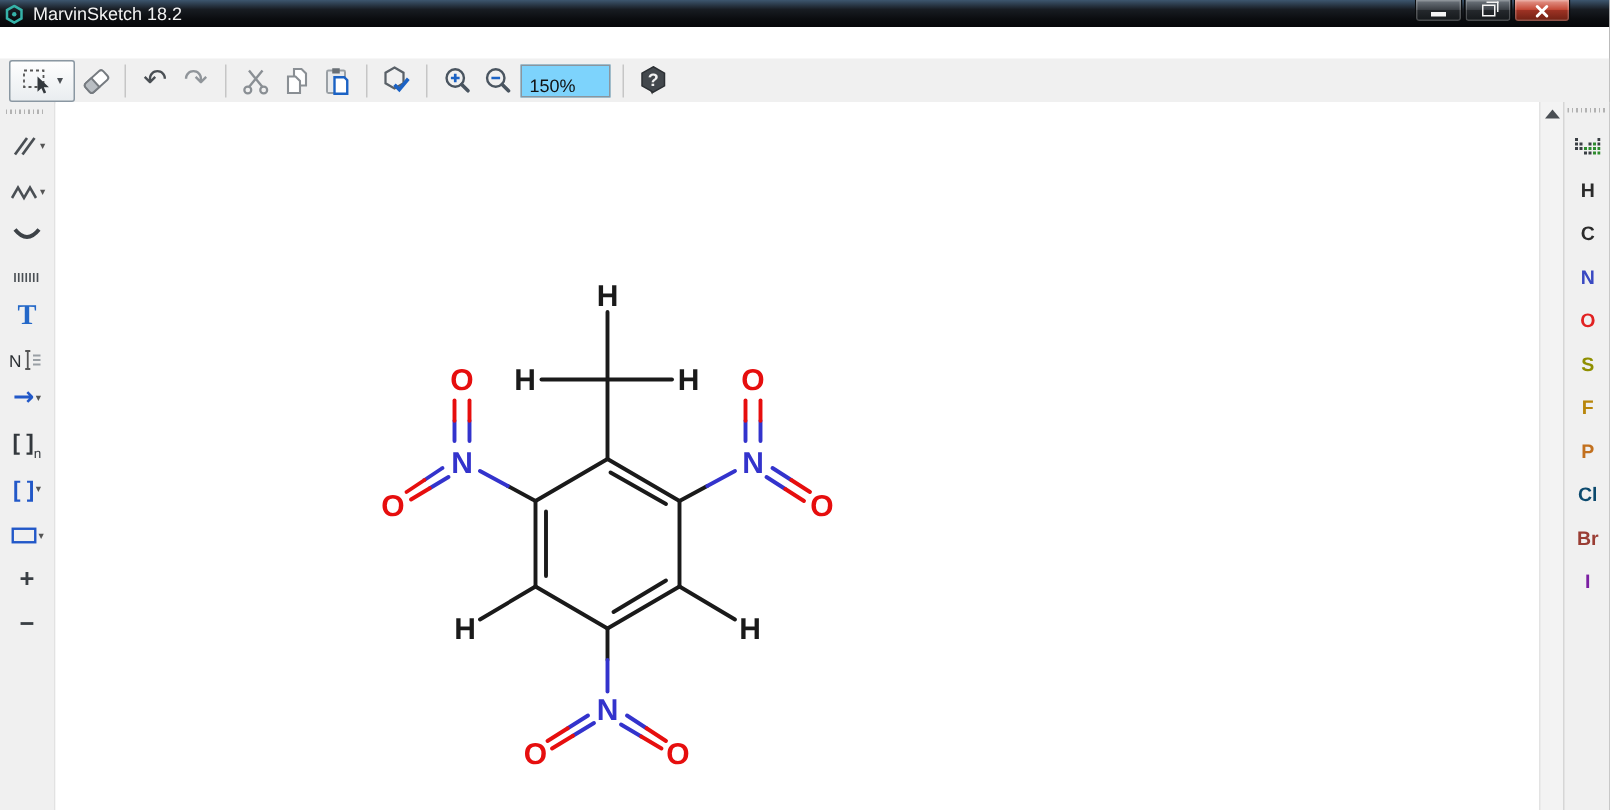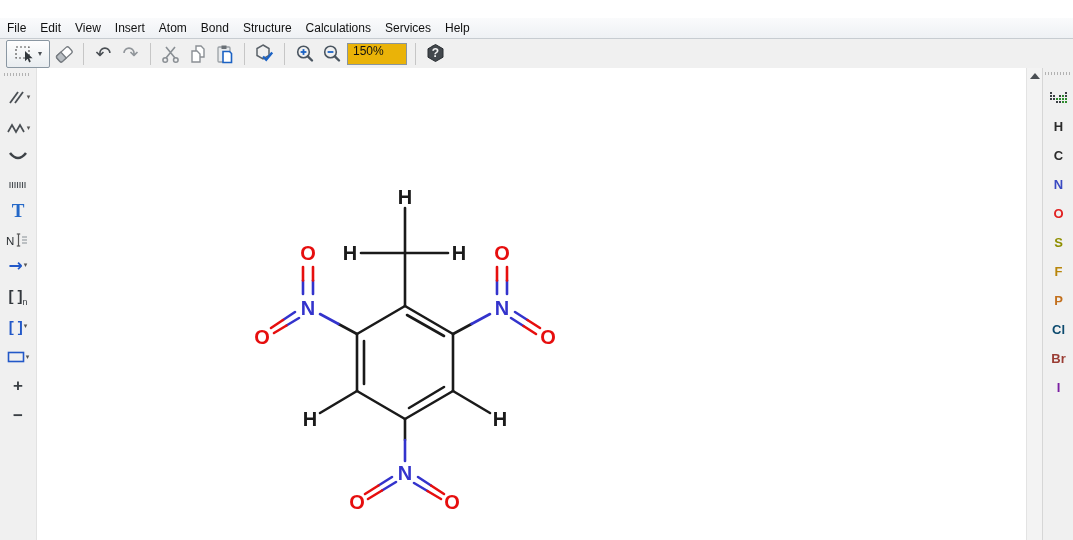--- a/index.html
+++ b/index.html
@@ -32,21 +32,21 @@
   
   .toolbar{position:absolute;left:0;top:39px;width:1073px;height:29px;background:#f0f0f0;
     border-bottom:1px solid #cfcfcf;display:flex;align-items:center;}
   .tb-sep{width:1px;height:22px;background:#c6c6c6;margin:0 6px;flex:0 0 auto;}
   .tb-btn{width:27px;height:26px;display:flex;align-items:center;justify-content:center;flex:0 0 auto;}
   .tb-undo{font-family:"DejaVu Sans",sans-serif;font-size:19px;color:#4a4f54;line-height:1;}
   .tb-redo{font-family:"DejaVu Sans",sans-serif;font-size:19px;color:#90959a;line-height:1;}
   .sel-btn{width:42px;height:26px;margin-left:6px;border:1px solid #8a97a2;border-radius:2px;
     background:linear-gradient(180deg,#fefefe,#e9edf0);display:flex;align-items:center;justify-content:center;gap:2px;}
   .caret{font-family:"DejaVu Sans",sans-serif;font-size:8px;color:#4a4f54;line-height:1;}
-  .combo{width:58px;height:20px;background:#eab308;border:1px solid #8a959e;display:flex;align-items:flex-start;margin:0 2px;gap:48px;}
+  .combo{width:58px;height:20px;background:#7dd3fc;border:1px solid #8a959e;display:flex;align-items:flex-end;margin:0 2px;gap:48px;}
   .combo-text{flex:1;font-size:12px;color:#111;padding-left:5px;}
   .combo-caret{width:14px;text-align:center;font-family:"DejaVu Sans",sans-serif;font-size:8px;color:#333;}
 
   
   .leftpanel{position:absolute;left:0;top:68px;width:36px;height:472px;background:#f0f0f0;border-right:1px solid #e2e2e2;}
   .handle{height:3px;background-image:repeating-linear-gradient(90deg,#b2b2b2 0 1px,transparent 1px 3px);}
   .lp-handle{position:absolute;left:4px;top:5px;width:26px;}
   .tool{position:absolute;left:0;width:36px;height:24px;display:flex;align-items:center;justify-content:center;gap:1px;}
   .tool .caret{font-size:7px;color:#555;}
   .t-glyph{font-family:"Liberation Serif",serif;font-size:19px;font-weight:bold;color:#2468c8;line-height:1;}
@@ -66,33 +66,39 @@
 
   
   .canvas{position:absolute;left:37px;top:68px;width:989px;height:472px;background:#fff;}
   .canvas svg{position:absolute;left:0;top:0;}
 </style>
 </head>
 <body>
 
 <div class="app">
 
-
-  <div class="menubar" id="menubar">
-      <div class="menu-item">File</div>
-      <div class="menu-item">Edit</div>
-      <div class="menu-item">View</div>
-      <div class="menu-item">Insert</div>
-      <div class="menu-item">Atom</div>
-      <div class="menu-item">Bond</div>
-      <div class="menu-item">Structure</div>
-      <div class="menu-item">Calculations</div>
-      <div class="menu-item">Services</div>
-      <div class="menu-item">Help</div>
-    </div>
+  <div class="titlebar">
+    <svg class="app-icon" viewBox="0 0 14 14">
+      <polygon points="7,1 12.2,4 12.2,10 7,13 1.8,10 1.8,4" fill="none" stroke="#35b2a8" stroke-width="1.8"></polygon>
+      <circle cx="7" cy="7" r="1.6" fill="#35b2a8"></circle>
+    </svg>
+    <span>MarvinSketch 18.2</span>
+    <div class="win-controls">
+      <div class="win-btn win-min">
+          <div class="glyph-min"></div>
+        </div>
+      <div class="win-btn win-restore">
+          <div class="glyph-restore"></div>
+        </div>
+      <div class="win-btn win-close">
+          <div class="glyph-close"></div>
+        </div>
+    </div>
+  </div>
+
 
   <div class="toolbar">
     <div class="sel-btn">
       <svg width="22" height="18" viewBox="0 0 22 18">
         <rect x="2" y="2" width="13" height="11" fill="none" stroke="#555" stroke-width="1.2" stroke-dasharray="2,2"></rect>
         <path d="M11,6 L11,16.2 L13.6,13.8 L15.2,17.4 L16.8,16.6 L15.2,13.2 L18.6,13.2 Z" fill="#33383d"></path>
       </svg>
       <span class="caret">▾</span>
     </div>
     <div class="tb-btn">

